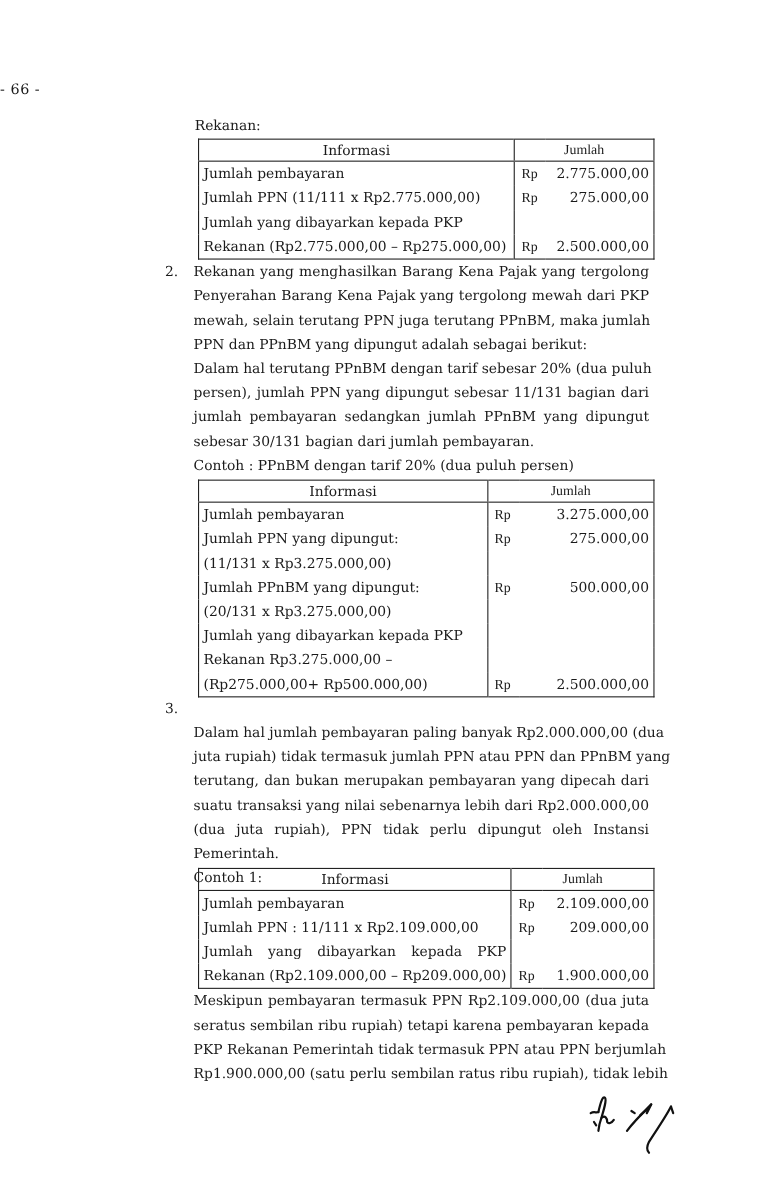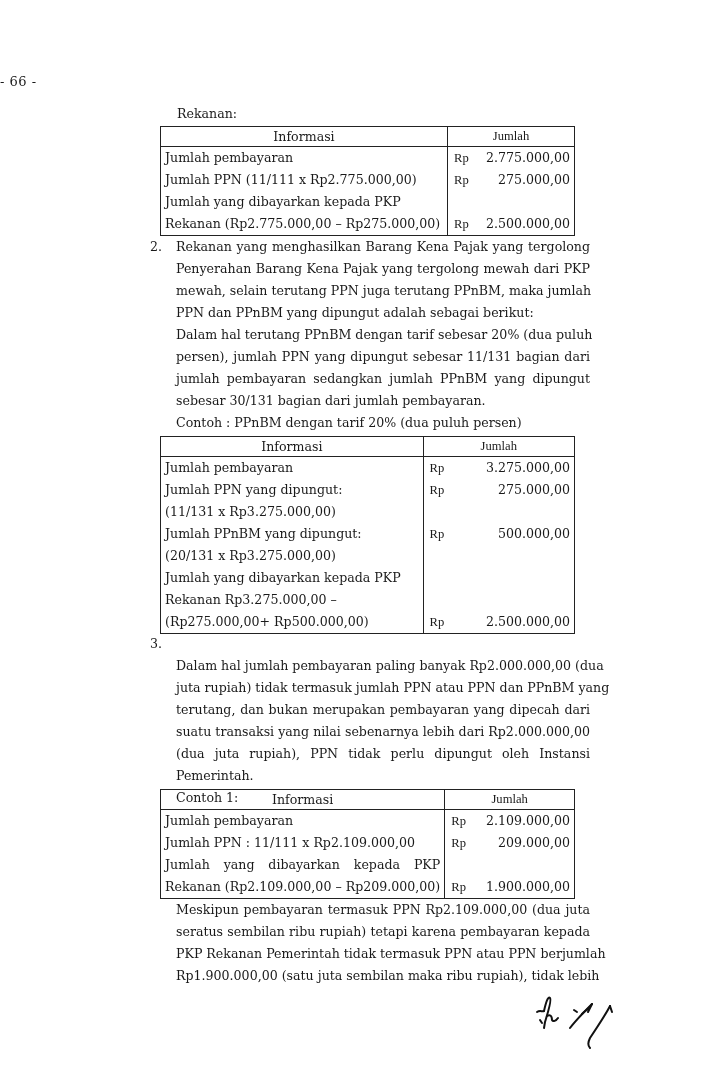--- a/index.html
+++ b/index.html
@@ -9,21 +9,21 @@
     color: #1a1a1a;
     font-size: 12.6px;
   }
   .page-num { position: absolute; top: 74px; left: 0; width: 706px; text-align: left; font-size: 13px; letter-spacing: 0.5px; }
   .line { position: absolute; white-space: nowrap; line-height: 22px; }
   .para { position: absolute; left: 176px; width: 414px; }
   .para .ln { height: 22px; line-height: 22px; text-align: justify; text-align-last: justify; white-space: nowrap; overflow: visible; }
   .para .ln.last { text-align-last: left; }
   .num { position: absolute; left: 150px; line-height: 22px; }
   table.doc {
-    position: absolute; left: 160px; width: 415px;
+    position: absolute; left: 180px; width: 415px;
     border-collapse: collapse; border: 1.3px solid #222;
     font-size: 12.6px;
   }
   table.doc th { font-weight: normal; text-align: center; border-bottom: 1.3px solid #222; height: 19px; padding: 0; line-height: 19px; }
   table.doc td { padding: 0 4px; height: 22px; line-height: 22px; white-space: nowrap; vertical-align: top; }
   table.doc .div { border-left: 1.3px solid #222; font-family: Liberation Serif, serif; }
   table.doc td.rp { width: 22px; padding-left: 6px; padding-right: 0; }
   table.doc td.amt { text-align: right; padding-right: 4px; }
   table.doc td.spread { text-align: justify; text-align-last: justify; }
   .sig { position: absolute; left: 530px; top: 990px; width: 110px; height: 60px; }
@@ -169,21 +169,21 @@
       <td class="div rp">Rp</td>
       <td class="amt">1.900.000,00</td>
     </tr>
   </tbody>
 </table>
 
 <div class="para" style="top:899px; width:414px;">
   <div class="ln">Meskipun pembayaran termasuk PPN Rp2.109.000,00 (dua juta</div>
   <div class="ln">seratus sembilan ribu rupiah) tetapi karena pembayaran kepada</div>
   <div class="ln">PKP Rekanan Pemerintah tidak termasuk PPN atau PPN berjumlah</div>
-  <div class="ln">Rp1.900.000,00 (satu juta sembilan maka ribu rupiah), tidak lebih</div>
+  <div class="ln">Rp1.900.000,00 (satu perlu sembilan ratus ribu rupiah), tidak lebih</div>
 </div>
 
 <svg class="sig" viewBox="0 0 110 60">
   <g fill="none" stroke="#111" stroke-width="2" stroke-linecap="round" stroke-linejoin="round">
     <path d="M7 22 C 10 20, 12 22, 14 21"></path>
     <path d="M14 21 C 16 12, 18 6, 20 8 C 22 10, 18 22, 15 32 L 14 38"></path>
     <path d="M17 26 C 20 24, 22 26, 22 30 C 23 32, 26 31, 28 28"></path>
     <path d="M10 30 L 12 33"></path>
     <path d="M40 38 C 46 30, 54 22, 62 14"></path>
     <path d="M52 24 C 56 20, 60 18, 62 14 L 58 22"></path>

